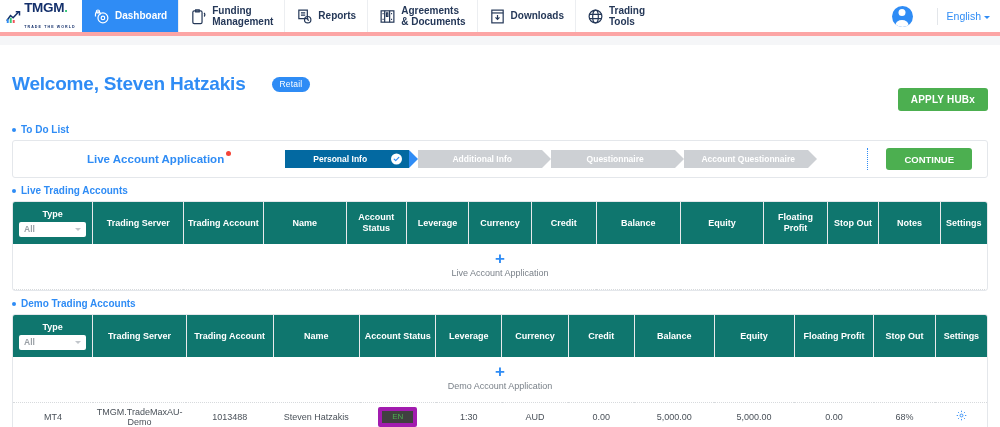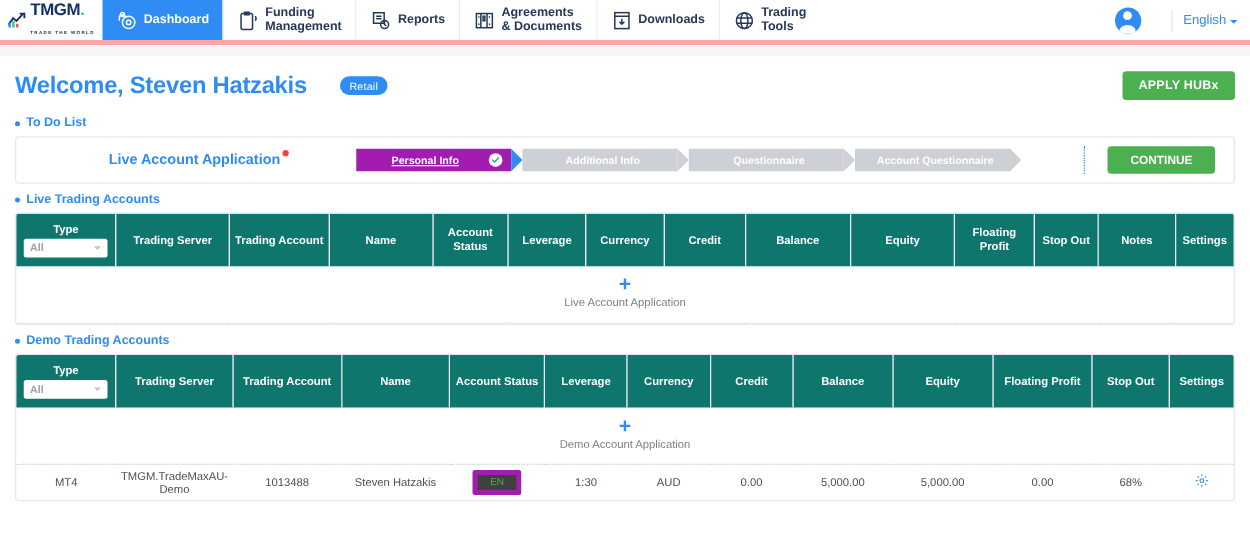--- a/index.html
+++ b/index.html
@@ -118,20 +118,21 @@
     letter-spacing: 0.2px;
     text-align: center;
   }
   .apply-btn {
     margin-left: auto;
     background: #4caf50; color: #fff;
     font-size: 10px; font-weight: bold;
     padding: 6px 13px; border-radius: 3px;
     border: none; cursor: pointer;
     letter-spacing: 0.2px;
+    margin-top: 31px;
   }
 
   .section-head {
     display: flex; align-items: center; gap: 5px;
     margin: 7px 0 5px 0;
   }
   .sec-dot {
     width: 4px; height: 4px; border-radius: 50%;
     background: #2f8cf5;
   }
@@ -171,21 +172,21 @@
   }
   .step:first-child { padding-left: 10px; }
   .step::after {
     content: "";
     position: absolute; right: -9px; top: 0;
     width: 0; height: 0;
     border-top: 9px solid transparent;
     border-bottom: 9px solid transparent;
     border-left: 9px solid #cdd0d4;
   }
-  .step.active { background: #a21caf; text-decoration: underline; }
+  .step.active { background: #0369a1; }
   .step.active::after { border-left-color: #2f8cf5; }
   .step.active .step-label { margin-right: 14px; }
   .step-check {
     position: absolute; right: 7px; top: 50%;
     transform: translateY(-50%);
     width: 11px; height: 11px; border-radius: 50%;
     background: #fff;
     display: flex; align-items: center; justify-content: center;
   }
   .step-check svg { width: 7px; height: 7px; display:block; }

